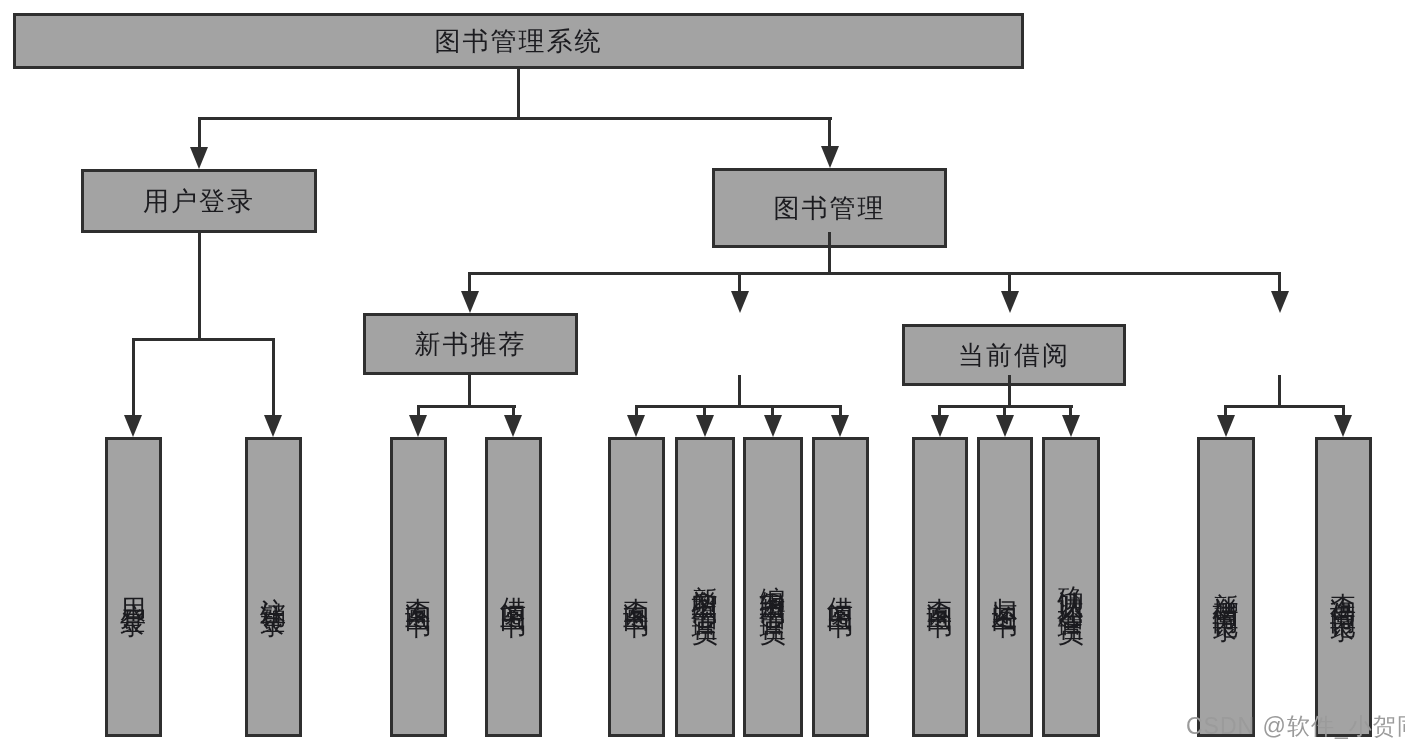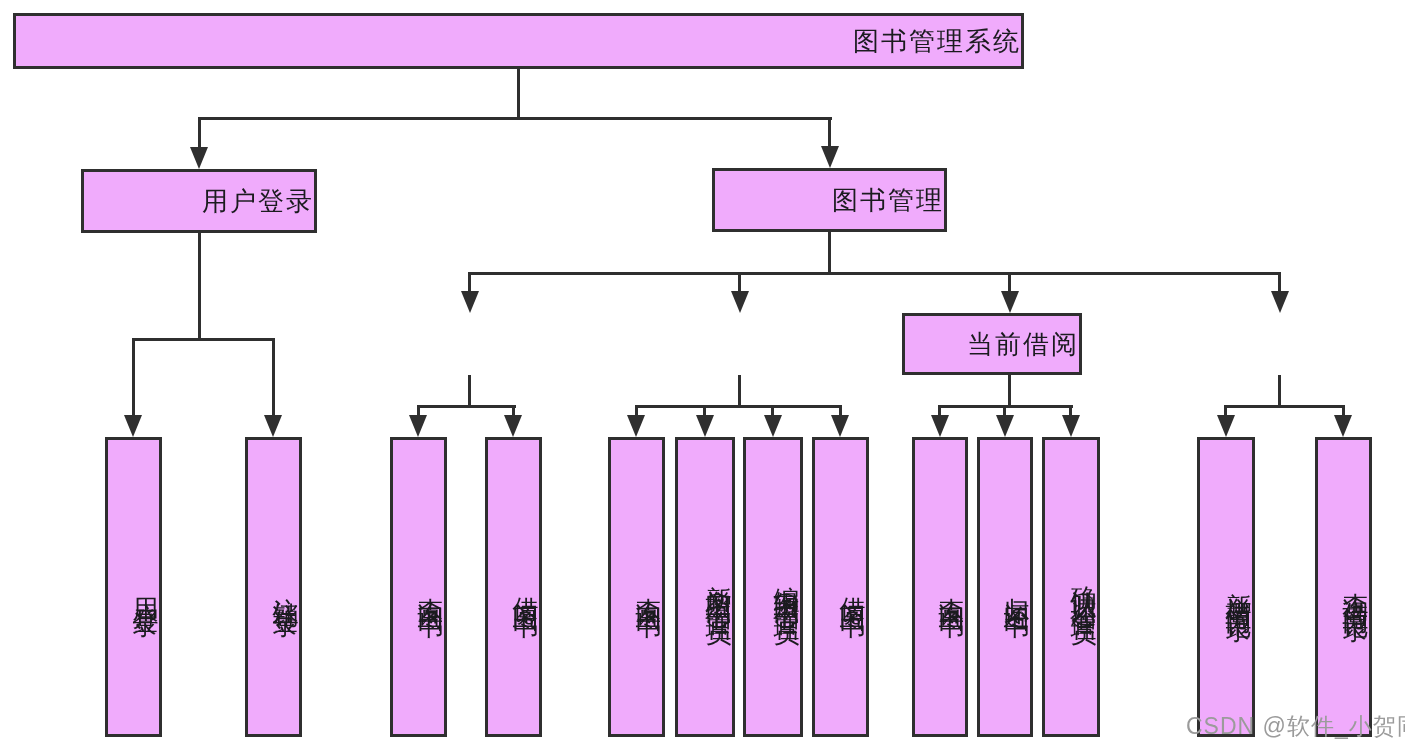--- a/index.html
+++ b/index.html
@@ -1,19 +1,19 @@
 <!DOCTYPE html>
 <html><head>
 <meta charset="utf-8">
 <style>
   html,body{margin:0;padding:0;background:#ffffff;}
   .canvas{position:relative;width:1405px;height:747px;background:#ffffff;overflow:hidden;
           font-family:"Liberation Sans",sans-serif;}
-  .box{position:absolute;box-sizing:border-box;border:3px solid #2f2f2f;background:#f0abfc;
-       display:flex;align-items:center;justify-content:flex-end;color:#1b1b1f;}
+  .box{position:absolute;box-sizing:border-box;border:3px solid #2f2f2f;background:#a3a3a3;
+       display:flex;align-items:center;justify-content:center;color:#1b1b1f;}
   .box .lbl{font-size:26px;letter-spacing:2px;white-space:nowrap;}
   .leaf{top:437px;height:300px;}
   .leaf .v{writing-mode:vertical-rl;text-orientation:mixed;font-size:26px;
            letter-spacing:5px;line-height:1;}
   .vl{position:absolute;width:3px;background:#2f2f2f;}
   .hl{position:absolute;height:3px;background:#2f2f2f;}
   .ar{position:absolute;width:0;height:0;border-left:9px solid transparent;
       border-right:9px solid transparent;border-top:22px solid #2f2f2f;}
   .wm{position:absolute;left:1186px;top:711px;font-size:23px;color:#9b9b9b;
       letter-spacing:1px;white-space:nowrap;}
@@ -23,25 +23,28 @@
 
 <div class="canvas">
 
   <div class="box" style="left:13px;top:13px;width:1011px;height:56px">
     <span class="lbl">图书管理系统</span>
   </div>
 
   <div class="box" style="left:81px;top:169px;width:236px;height:64px">
     <span class="lbl">用户登录</span>
   </div>
-  <div class="box" style="left:712px;top:168px;width:235px;height:64px">
+  <div class="box" style="left:712px;top:168px;width:235px;height:80px">
     <span class="lbl">图书管理</span>
   </div>
 
-  <div class="box" style="left:902px;top:313px;width:180px;height:62px">
+  <div class="box" style="left:363px;top:313px;width:215px;height:62px">
+    <span class="lbl">新书推荐</span>
+  </div>
+  <div class="box" style="left:902px;top:324px;width:224px;height:62px">
     <span class="lbl">当前借阅</span>
   </div>
 
   <div class="box leaf" style="left:105px;width:57px">
     <span class="v">用户登录</span>
   </div>
   <div class="box leaf" style="left:245px;width:57px">
     <span class="v">注销登录</span>
   </div>
 

